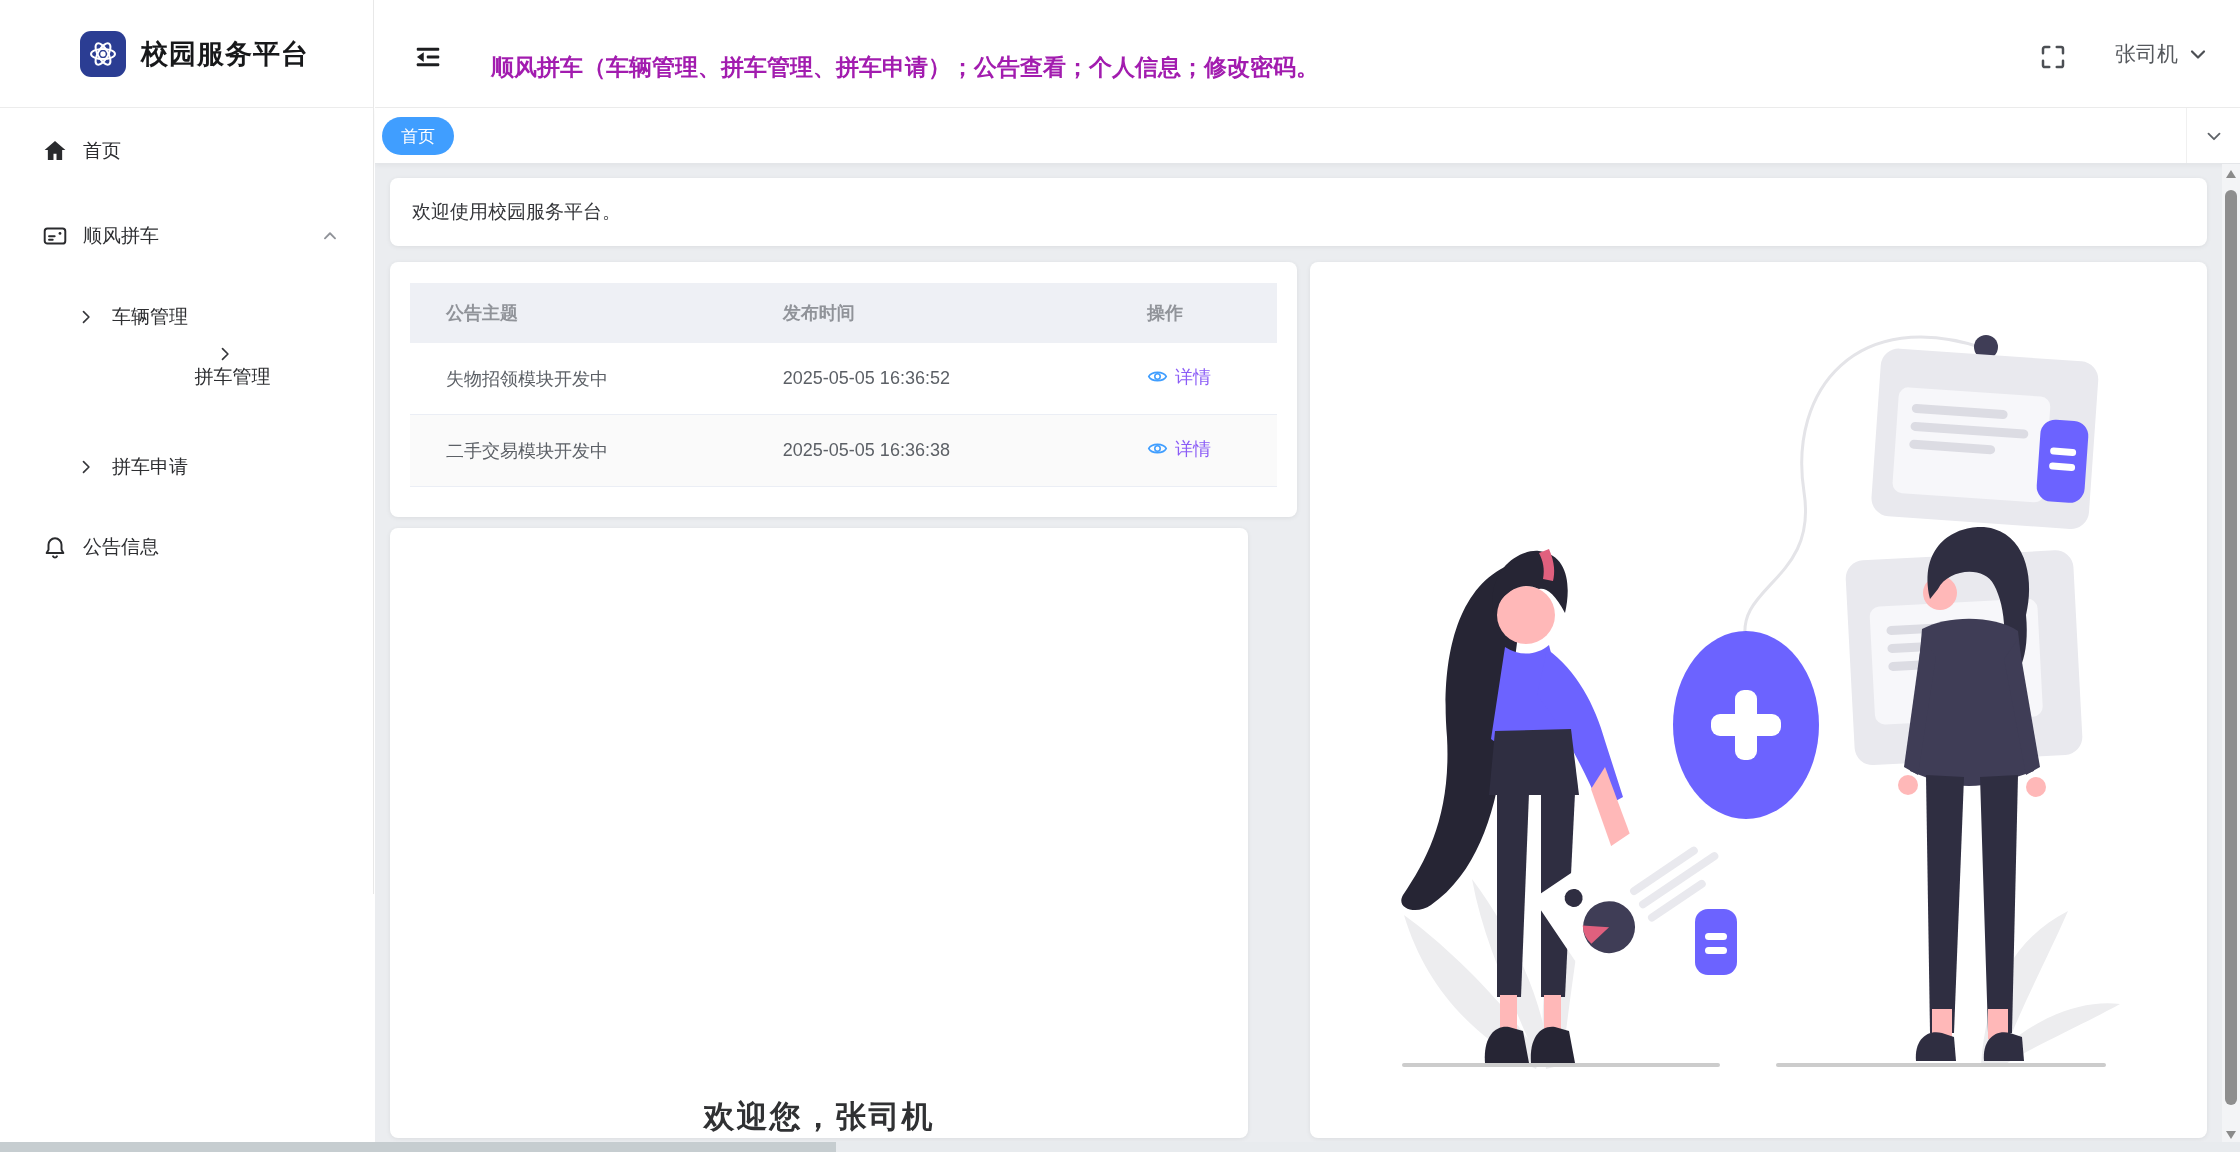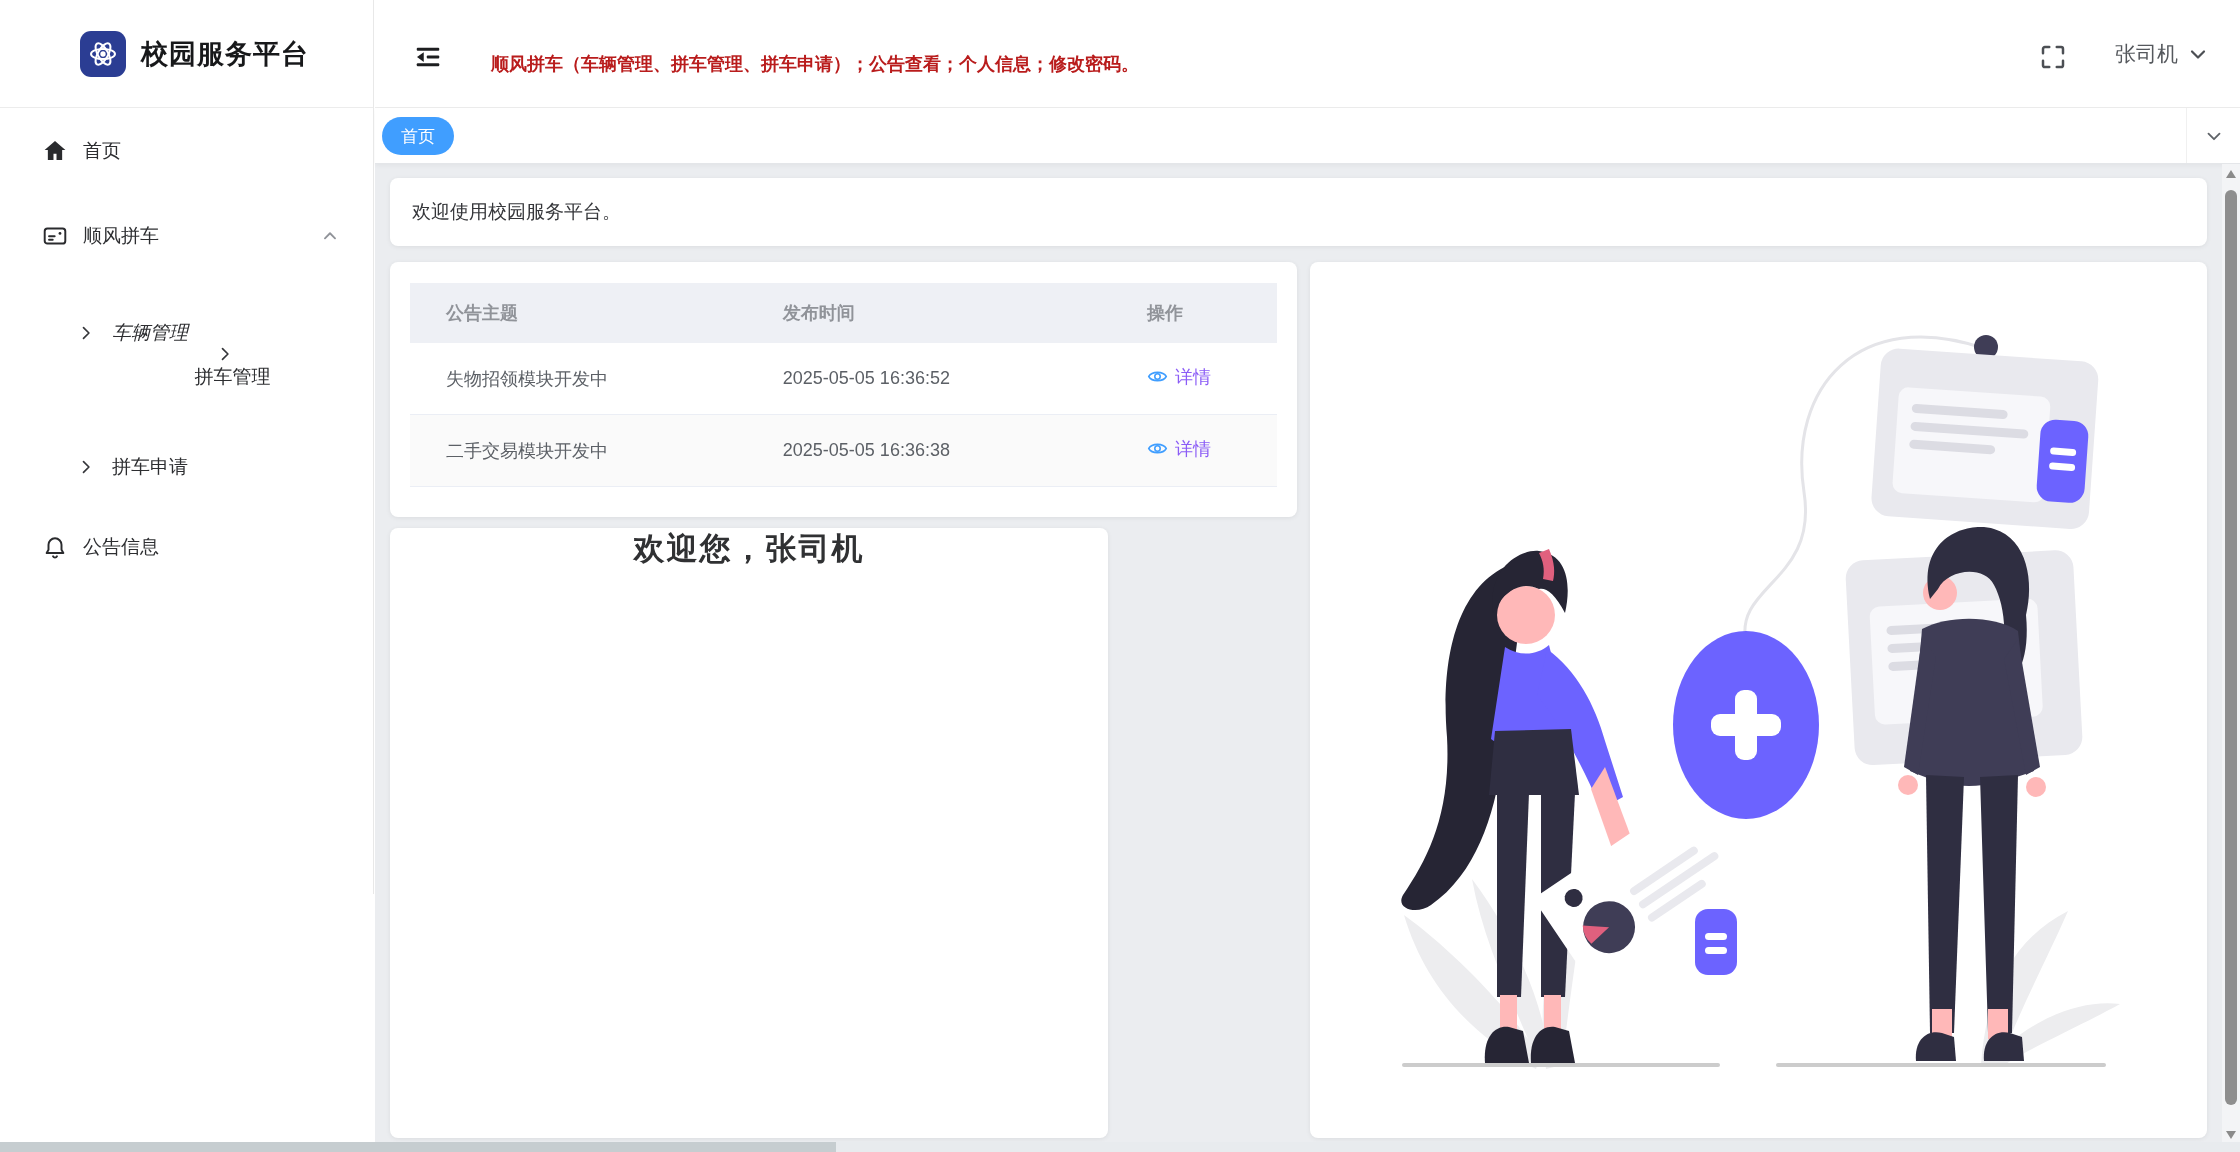--- a/index.html
+++ b/index.html
@@ -18,41 +18,41 @@
     align-items:center; padding-left:42px; font-size:19px; color:#2d2e31; cursor:pointer; }
   .menu-item .lbl { margin-left:15px; }
   .menu-sub { padding-left:76px; }
   .menu-sub .lbl { margin-left:16px; }
   .caret-right { position:absolute; right:32px; }
 
   
   .topbar { position:absolute; left:375px; top:0; width:1865px; height:108px;
     background:#fff; border-bottom:1px solid #ececec; }
   .fold-btn { position:absolute; left:38px; top:42px; width:32px; height:32px; cursor:pointer; }
-  .notice { position:absolute; left:116px; top:52px; font-size:18px; font-weight:bold; color:#b91c1c; }
+  .notice { position:absolute; left:116px; top:52px; font-size:23px; font-weight:bold; color:#a21caf; }
   .fs-btn { position:absolute; right:172px; top:42px; width:30px; height:30px; cursor:pointer; }
   .user-box { position:absolute; right:30px; top:40px; display:flex; align-items:center; cursor:pointer; }
   .user-name { font-size:21px; color:#55585d; margin-right:8px; }
 
   
   .tabbar { position:absolute; left:375px; top:108px; width:1865px; height:56px;
     background:#fff; border-bottom:1px solid #e4e6e9; box-shadow:0 2px 4px rgba(0,0,0,0.04); z-index:4; }
   .tab-pill { position:absolute; left:7px; top:9px; height:38px; padding:0 19px;
     background:#409eff; border-radius:19px; color:#fff; font-size:17px;
     display:flex; align-items:center; cursor:pointer; }
   .tab-dd { position:absolute; right:0; top:0; width:54px; height:55px; background:#fff;
     border-left:1px solid #f0f0f0; display:flex; align-items:center; justify-content:center; cursor:pointer; }
 
   
   .content-bg { position:absolute; left:375px; top:164px; width:1865px; height:978px; background:#ebedf0; }
   .card { position:absolute; background:#fff; border-radius:8px; box-shadow:0 1px 5px rgba(0,0,0,0.07); }
   .welcome-card { left:390px; top:178px; width:1817px; height:68px; display:flex; align-items:center; padding-left:22px; }
   .welcome-card span { font-size:19px; color:#35363a; }
   .table-card { left:390px; top:262px; width:907px; height:255px; padding:21px 20px; }
-  .big-card { left:390px; top:528px; width:718px; height:610px; display:flex; align-items:flex-start; justify-content:center; }
+  .big-card { left:390px; top:528px; width:858px; height:610px; display:flex; align-items:flex-end; justify-content:center; }
   .big-welcome { font-size:31px; font-weight:bold; color:#303133; letter-spacing:2px; }
   .illu-card { left:1310px; top:262px; width:897px; height:876px; }
 
   
   .tbl { width:100%; font-size:18px; }
   .tbl-header { height:60px; background:#eef0f5; display:flex; align-items:center;
     color:#909399; font-weight:bold; }
   .tbl-row { height:72px; display:flex; align-items:center; color:#5c6066;
     border-bottom:1px solid #ebeef5; }
   .tbl-row.striped { background:#fafafa; }
@@ -106,21 +106,21 @@
       <rect x="2.5" y="5" width="19" height="14" rx="2.5"></rect>
       <circle cx="16.6" cy="9.6" r="1.3" fill="#2a2b2e" stroke="none"></circle>
       <path d="M6.5 12.3h5.2M6.5 15.4h3.4" stroke-linecap="round"></path>
     </svg>
     <span class="lbl">顺风拼车</span>
     <svg class="caret-right" viewBox="0 0 24 24" width="22" height="22" fill="none" stroke="#909399" stroke-width="2" stroke-linecap="round" stroke-linejoin="round">
       <path d="M6.5 14.5 12 9l5.5 5.5"></path>
     </svg>
   </div>
 
-  <div class="menu-item menu-sub" style="top:304px;font-style:italic;">
+  <div class="menu-item menu-sub" style="top:288px;">
     <svg viewBox="0 0 24 24" width="20" height="20" fill="none" stroke="#35363a" stroke-width="2" stroke-linecap="round" stroke-linejoin="round">
       <path d="M9 5.5 15.5 12 9 18.5"></path>
     </svg>
     <span class="lbl">车辆管理</span>
   </div>
 
   <div class="menu-item menu-sub" style="top:344px;flex-direction:column;">
     <svg viewBox="0 0 24 24" width="20" height="20" fill="none" stroke="#35363a" stroke-width="2" stroke-linecap="round" stroke-linejoin="round">
       <path d="M9 5.5 15.5 12 9 18.5"></path>
     </svg>

